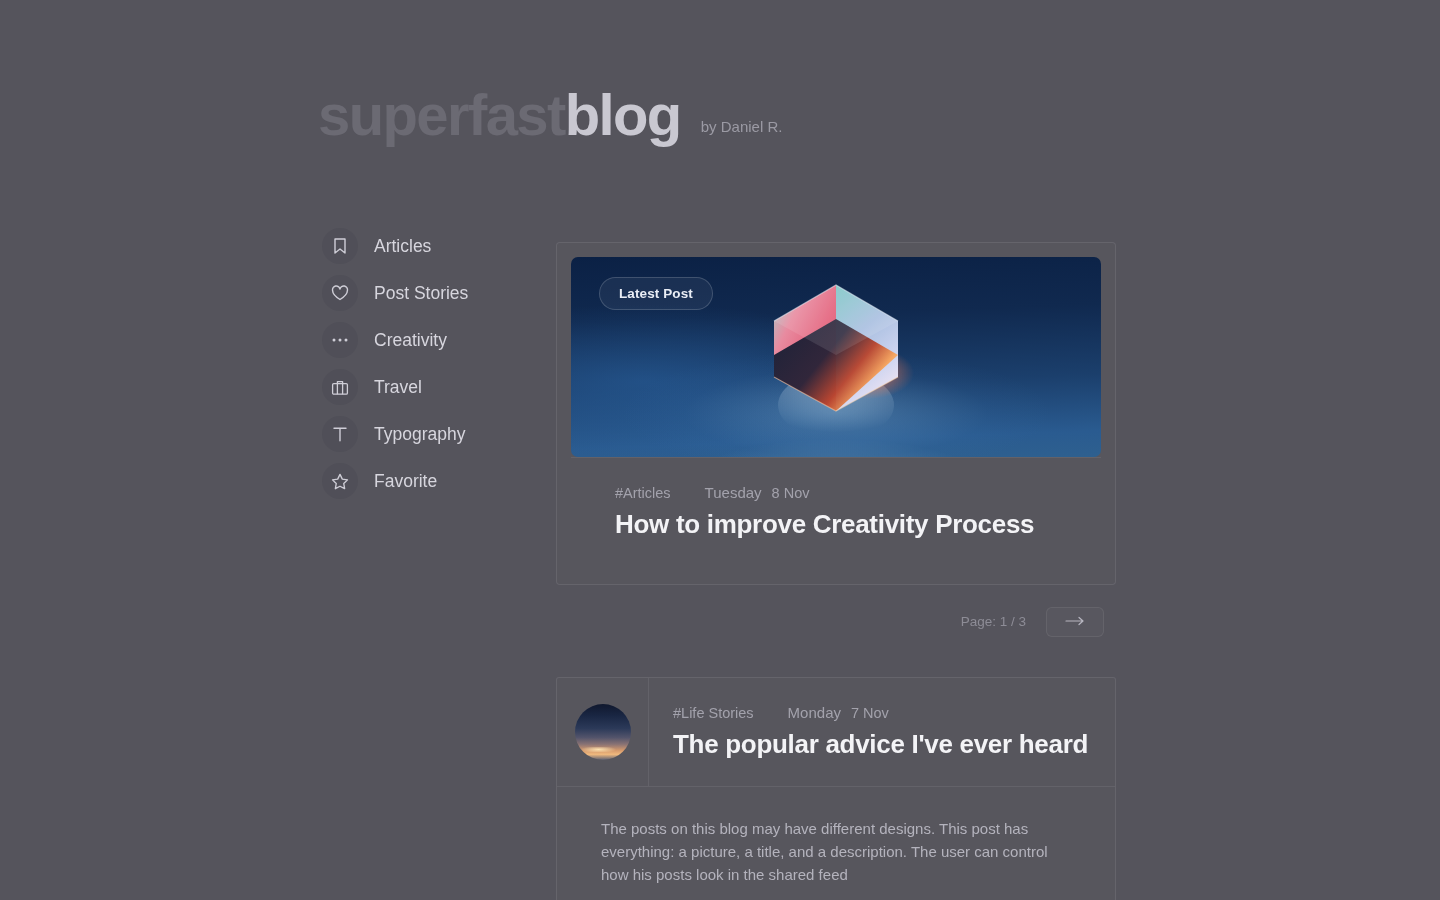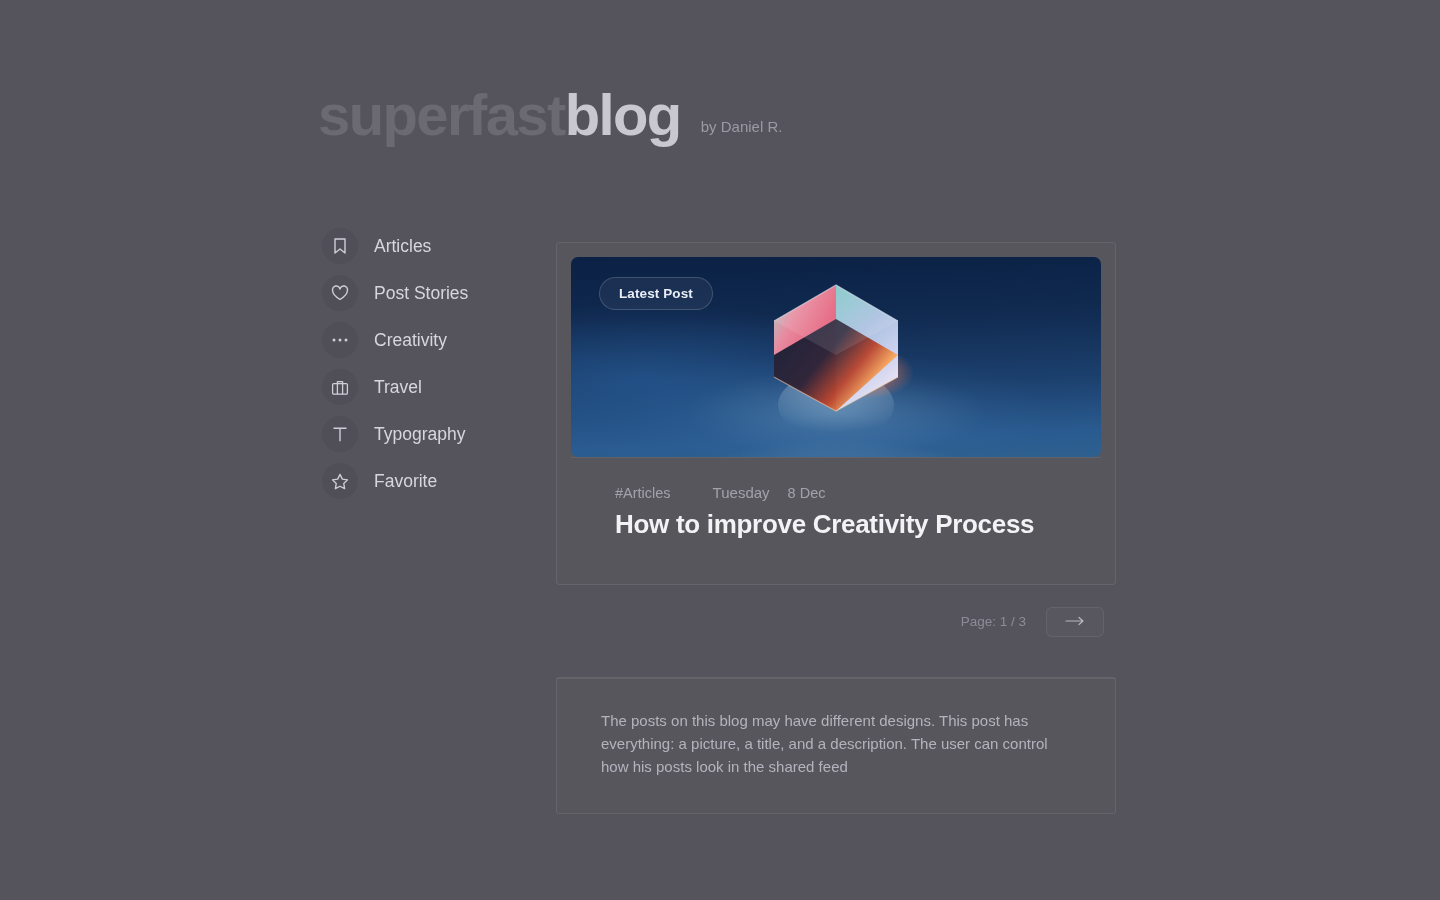--- a/index.html
+++ b/index.html
@@ -76,21 +76,21 @@
   .cube-wrap {
     position:absolute; left:50%; top:50%;
     transform:translate(-50%,-50%); z-index:2;
   }
 
   
   .post-body {
     border-top:1px solid rgba(255,255,255,0.075);
     padding:26px 44px 30px 44px;
   }
-  .meta { display:flex; align-items:baseline; gap:18px; margin-bottom:9px; }
+  .meta { display:flex; align-items:baseline; gap:10px; margin-bottom:9px; }
   .meta .tag { color:#a3a2ac; font-size:14.5px; }
   .meta .day { color:#a3a2ac; font-size:15px; margin-left:24px; }
   .meta .date { color:#a3a2ac; font-size:14.5px; }
   .post-title {
     color:#f3f3f6; font-size:26px; font-weight:bold;
     letter-spacing:-0.3px; line-height:1.15;
   }
 
   
   .pagination {
@@ -249,34 +249,47 @@
           <polygon points="38,66 100,30 162,66 100,100" fill="#ffffff" opacity="0.10"></polygon>
           <path d="M38,66 L100,30 L162,66" fill="none" stroke="#e9f2fb" stroke-opacity="0.55" stroke-width="1.4"></path>
           <path d="M38,122 L100,156 L162,122" fill="none" stroke="#ffd9b0" stroke-opacity="0.5" stroke-width="1.2"></path>
         </svg>
       </div>
     </div>
     <div class="post-body">
       <div class="meta">
         <span class="tag">#Articles</span>
         <span class="day">Tuesday</span>
-        <span class="date">8 Dec</span>
+        <span class="date">8 Nov</span>
       </div>
       <h2 class="post-title">How to improve Creativity Process</h2>
     </div>
   </article>
 
   <div class="pagination">
     <span class="page-label">Page: 1 / 3</span>
     <button class="page-next">
       <span>
         <svg width="22" height="10" viewBox="0 0 22 10" fill="none" stroke="#b7b6c0" stroke-width="1.2" stroke-linecap="round" stroke-linejoin="round">
           <path d="M2 5h17M15 1.5L19 5l-4 3.5"></path>
         </svg>
       </span>
     </button>
   </div>
 
   <article class="card">
+    <div class="post2-head">
+      <div class="thumb-cell">
+        <div class="thumb"></div>
+      </div>
+      <div class="post2-text">
+        <div class="meta">
+          <span class="tag">#Life Stories</span>
+          <span class="day">Monday</span>
+          <span class="date">7 Nov</span>
+        </div>
+        <h2 class="post-title">The popular advice I've ever heard</h2>
+      </div>
+    </div>
     <p class="post2-desc">The posts on this blog may have different designs. This post has everything: a picture, a title, and a description. The user can control how his posts look in the shared feed</p>
   </article>
 
 </main>
 
 </body></html>

